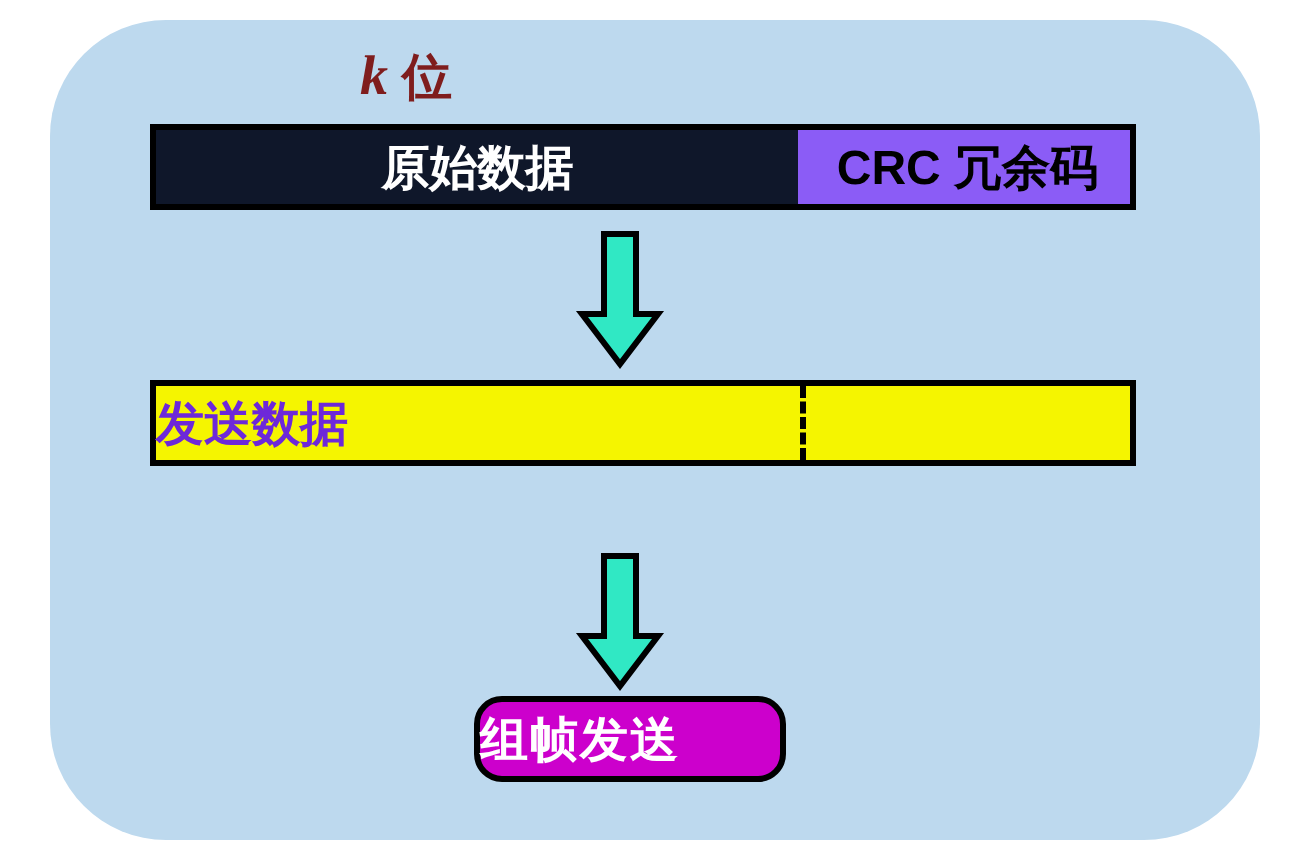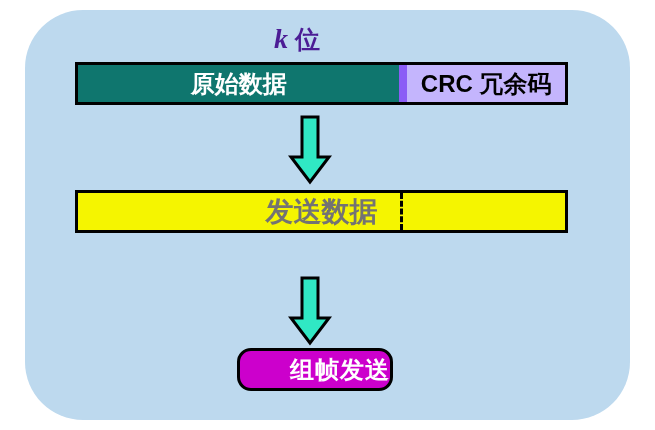--- a/index.html
+++ b/index.html
@@ -21,22 +21,22 @@
     top: 10px;
     width: 605px;
     height: 410px;
     background: #BDD9EE;
     border-radius: 58px;
   }
   .lbl {
     position: absolute;
     font-weight: bold;
     font-size: 25px;
-    color: #4c1d95;
-    text-align: right;
+    color: #7f1d1d;
+    text-align: left;
     white-space: nowrap;
     line-height: 1.1;
   }
   .var {
     font-family: "Liberation Serif", serif;
     font-style: italic;
     font-weight: bold;
     font-size: 28px;
   }
   .unit { margin-left: 7px; }
@@ -61,38 +61,37 @@
     display: flex;
     align-items: center;
     justify-content: center;
     font-weight: bold;
     font-size: 24px;
     height: 100%;
     box-sizing: border-box;
   }
   .seg-original {
     width: 66%;
-    background: #0f766e;
+    background: #0f172a;
     color: #FFFFFF;
   }
   .seg-crc {
     width: 34%;
-    background: #c4b5fd;
+    background: #8b5cf6;
     color: #000000;
-    border-left: 8px solid #8b5cf6;
+    border-left: 3px solid #8b5cf6;
   }
   #bar-send {
     top: 190px;
     background: #F5F500;
     display: flex;
     align-items: center;
-    justify-content: center;
     font-weight: bold;
-    font-size: 28px;
-    color: #737373;
+    font-size: 24px;
+    color: #6d28d9;
   }
   .dashed-divider {
     position: absolute;
     left: 322px;
     top: 0;
     bottom: 0;
     width: 0;
     border-left: 3px dashed #000;
   }
   .arrow-svg {
@@ -108,21 +107,21 @@
     left: 237px;
     top: 348px;
     width: 156px;
     height: 43px;
     background: #CC00CC;
     border: 3px solid #000;
     border-radius: 14px;
     box-sizing: border-box;
     display: flex;
     align-items: center;
-    justify-content: flex-end;
+    justify-content: flex-start;
     color: #FFFFFF;
     font-weight: bold;
     font-size: 24px;
     letter-spacing: 1px;
   }
 </style>
 </head>
 <body>
 
 <div class="canvas">

